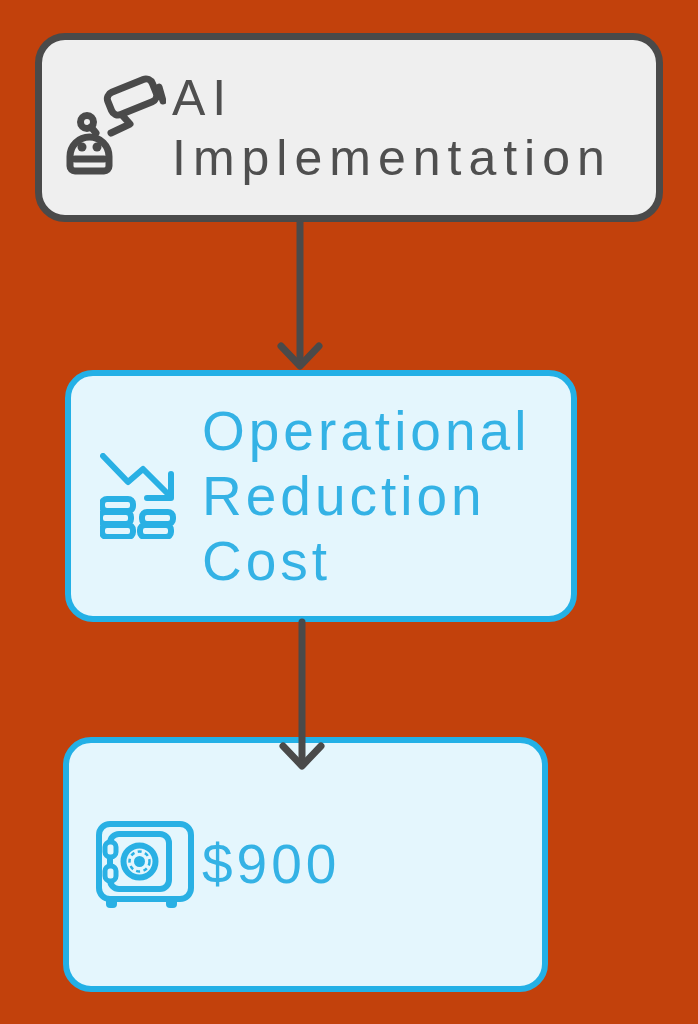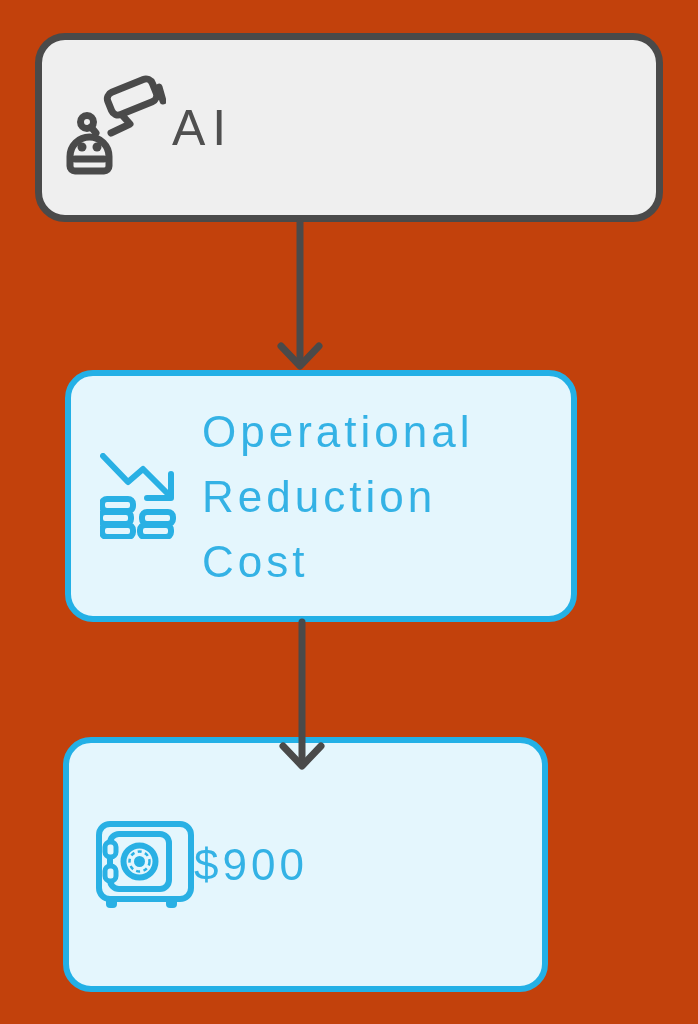--- a/index.html
+++ b/index.html
@@ -21,29 +21,29 @@
     border:7px solid var(--node-dark-border,#4a4a4a);
     border-radius:30px;
   }
   .node--blue {
     background:var(--accent-bg,#e4f6fd);
     border:6px solid var(--accent-border,#23b0e6);
     border-radius:28px;
   }
   #node-ai   { left:35px; top:33px;  width:628px; height:189px; padding-left:24px; gap:6px; }
   #node-cost { left:65px; top:370px; width:512px; height:252px; padding-left:29px; gap:24px; }
-  #node-save { left:63px; top:737px; width:485px; height:255px; padding-left:27px; gap:0; }
+  #node-save { left:63px; top:737px; width:485px; height:255px; padding-left:27px; gap:8px; }
 
   .node-label { flex:0 0 auto; }
   #node-ai .node-label {
     font-size:50px; line-height:60px; letter-spacing:7px;
     color:var(--node-dark-text,#4f4f4f);
   }
   .node--blue .node-label {
-    font-size:44px; line-height:65px; letter-spacing:4px;
+    font-size:55px; line-height:65px; letter-spacing:4px;
     color:var(--accent-text,#34b2e5);
   }
   .node-icon { flex:0 0 auto; display:block; }
   .icon-dark   { color:var(--node-dark-border,#4a4a4a); }
   .icon-accent { color:var(--accent-icon,#29b0e4); }
   .safe-hinge  { fill:var(--accent-bg,#e4f6fd); }
 
   #connectors {
     position:absolute; left:0; top:0;
     width:698px; height:1024px;
@@ -75,20 +75,21 @@
         <path d="M4 91 v-9.5 a19.5 19.5 0 0 1 39 0 V 91 a5 5 0 0 1 -5 5 h-29 a5 5 0 0 1 -5 -5 z"></path>
         <line x1="9" y1="84" x2="38" y2="84"></line>
       </g>
       <g fill="currentColor">
         <circle cx="16" cy="72" r="4.5"></circle>
         <circle cx="31" cy="72" r="4.5"></circle>
       </g>
     </svg>
     <div class="node-label">
       <div>AI</div>
+      <div>Implementation</div>
     </div>
   </div>
 
   <div id="node-cost" class="node node--blue">
     <svg class="node-icon icon-accent" width="78" height="86" viewBox="0 0 78 86">
       <g fill="none" stroke="currentColor" stroke-width="6" stroke-linecap="round" stroke-linejoin="round">
         <path d="M3 3 L28 29 L43 16 L70 43"></path>
         <path d="M47 45 H71 V21"></path>
         <rect x="2" y="46" width="31" height="12" rx="5"></rect>
         <rect x="0" y="59" width="31" height="12" rx="5"></rect>

